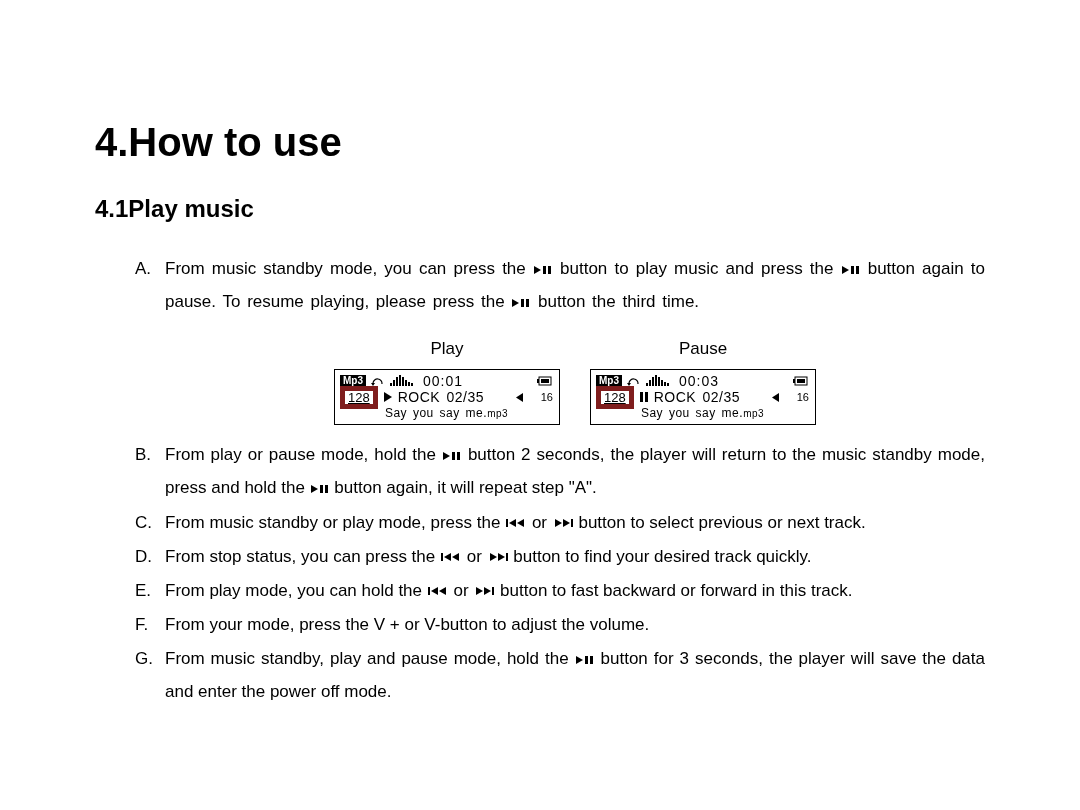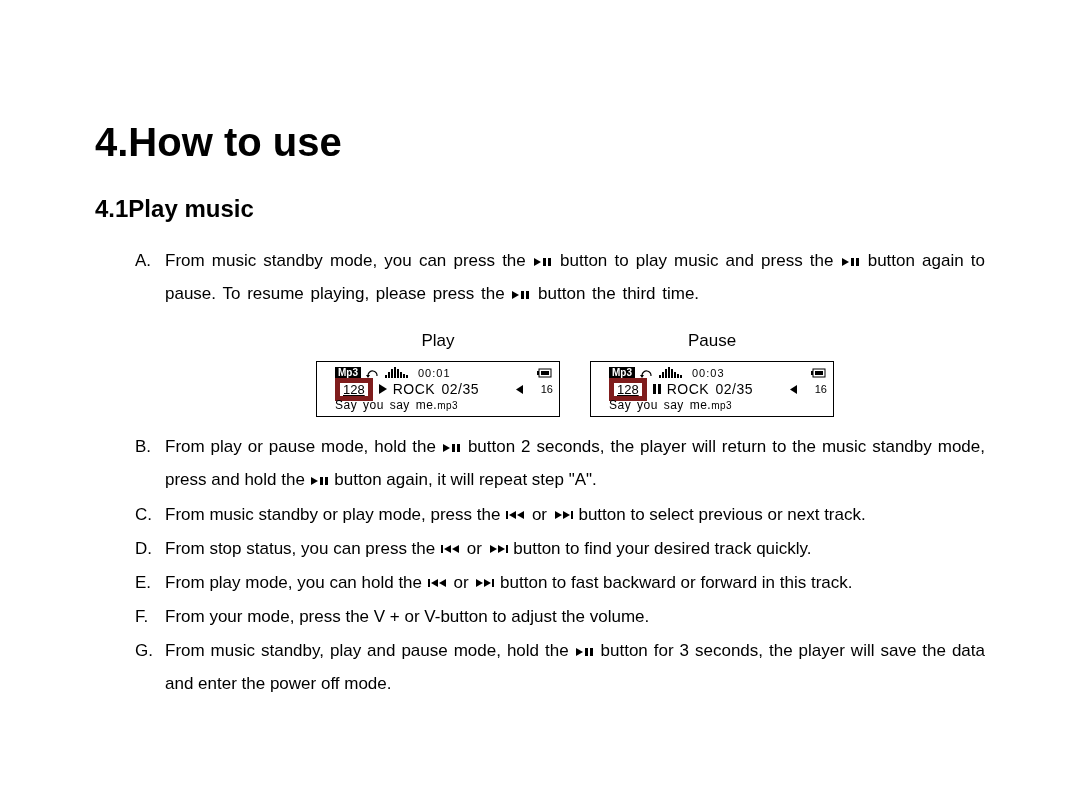--- a/index.html
+++ b/index.html
@@ -17,21 +17,21 @@
     position: relative;
   }
   h1.title {
     font-size: 40px;
     font-weight: bold;
     margin: 0 0 30px 0;
   }
   h2.sub {
     font-size: 24px;
     font-weight: bold;
-    margin: 0 0 22px 0;
+    margin: 0 0 30px 0;
   }
   ol.steps {
     list-style: none;
     padding: 0 0 0 40px;
     margin: 0;
   }
   ol.steps > li {
     position: relative;
     font-size: 17px;
     line-height: 32px;
@@ -71,45 +71,45 @@
     justify-content: center;
     gap: 30px;
     margin: 14px 0 14px 0;
   }
   .shot-block { text-align: center; }
   .shot-label {
     font-size: 17px;
     margin-bottom: 4px;
   }
   .lcd {
-    width: 244px;
+    width: 226px;
     border: 1px solid #000;
     font-family: Arial, sans-serif;
     font-size: 11px;
     line-height: 1;
-    padding: 4px 6px 5px 18px;
-    text-align: left;
+    padding: 4px 6px 5px 5px;
+    text-align: center;
     box-sizing: border-box;
   }
   .lcd .row1 {
     display: flex;
     align-items: center;
     gap: 5px;
     height: 14px;
   }
   .mp3badge {
     background: #000;
     color: #fff;
     font-weight: bold;
     font-size: 10px;
     padding: 1px 3px;
   }
   .repeat-icon svg { vertical-align: -2px; }
   .eq-icon svg { vertical-align: -2px; }
-  .time { font-size: 11px; margin-left: 2px; letter-spacing: 1px;}
+  .time { font-size: 14px; margin-left: 2px; letter-spacing: 1px;}
   .batt svg { vertical-align: -1px; }
   .lcd .row2 {
     display: flex;
     align-items: center;
     gap: 6px;
     height: 14px;
     margin-top: 2px;
   }
   .bitbox {
     border: 5px solid #7f1d1d;

